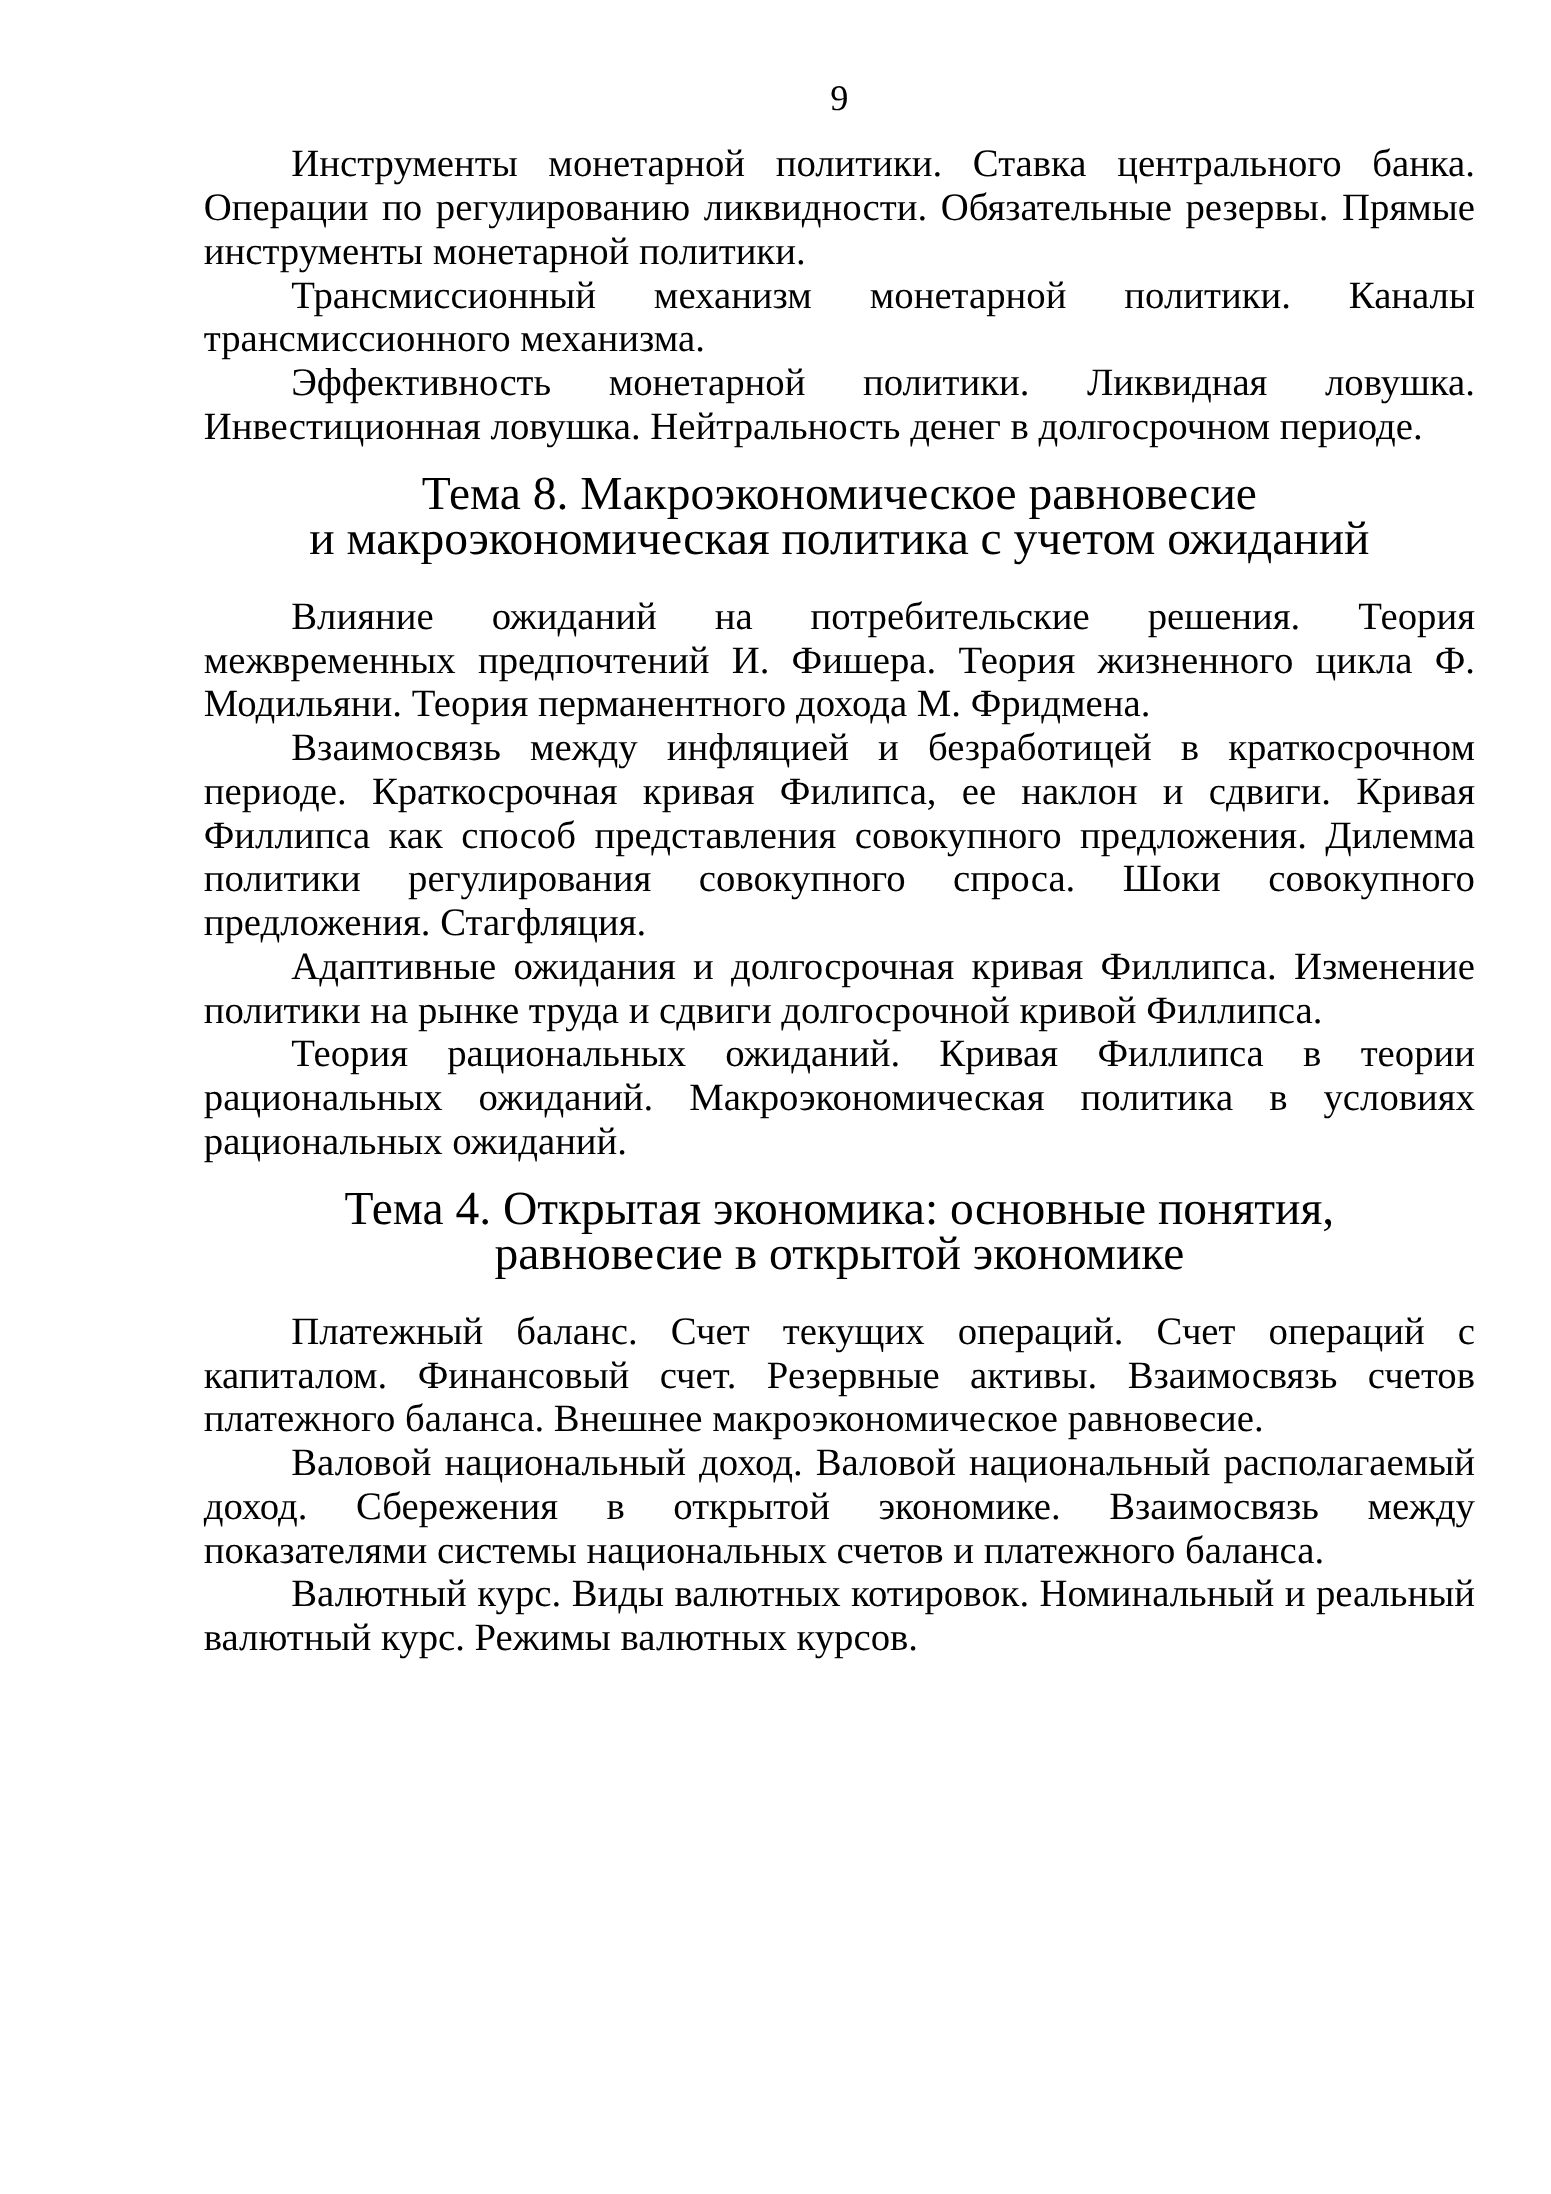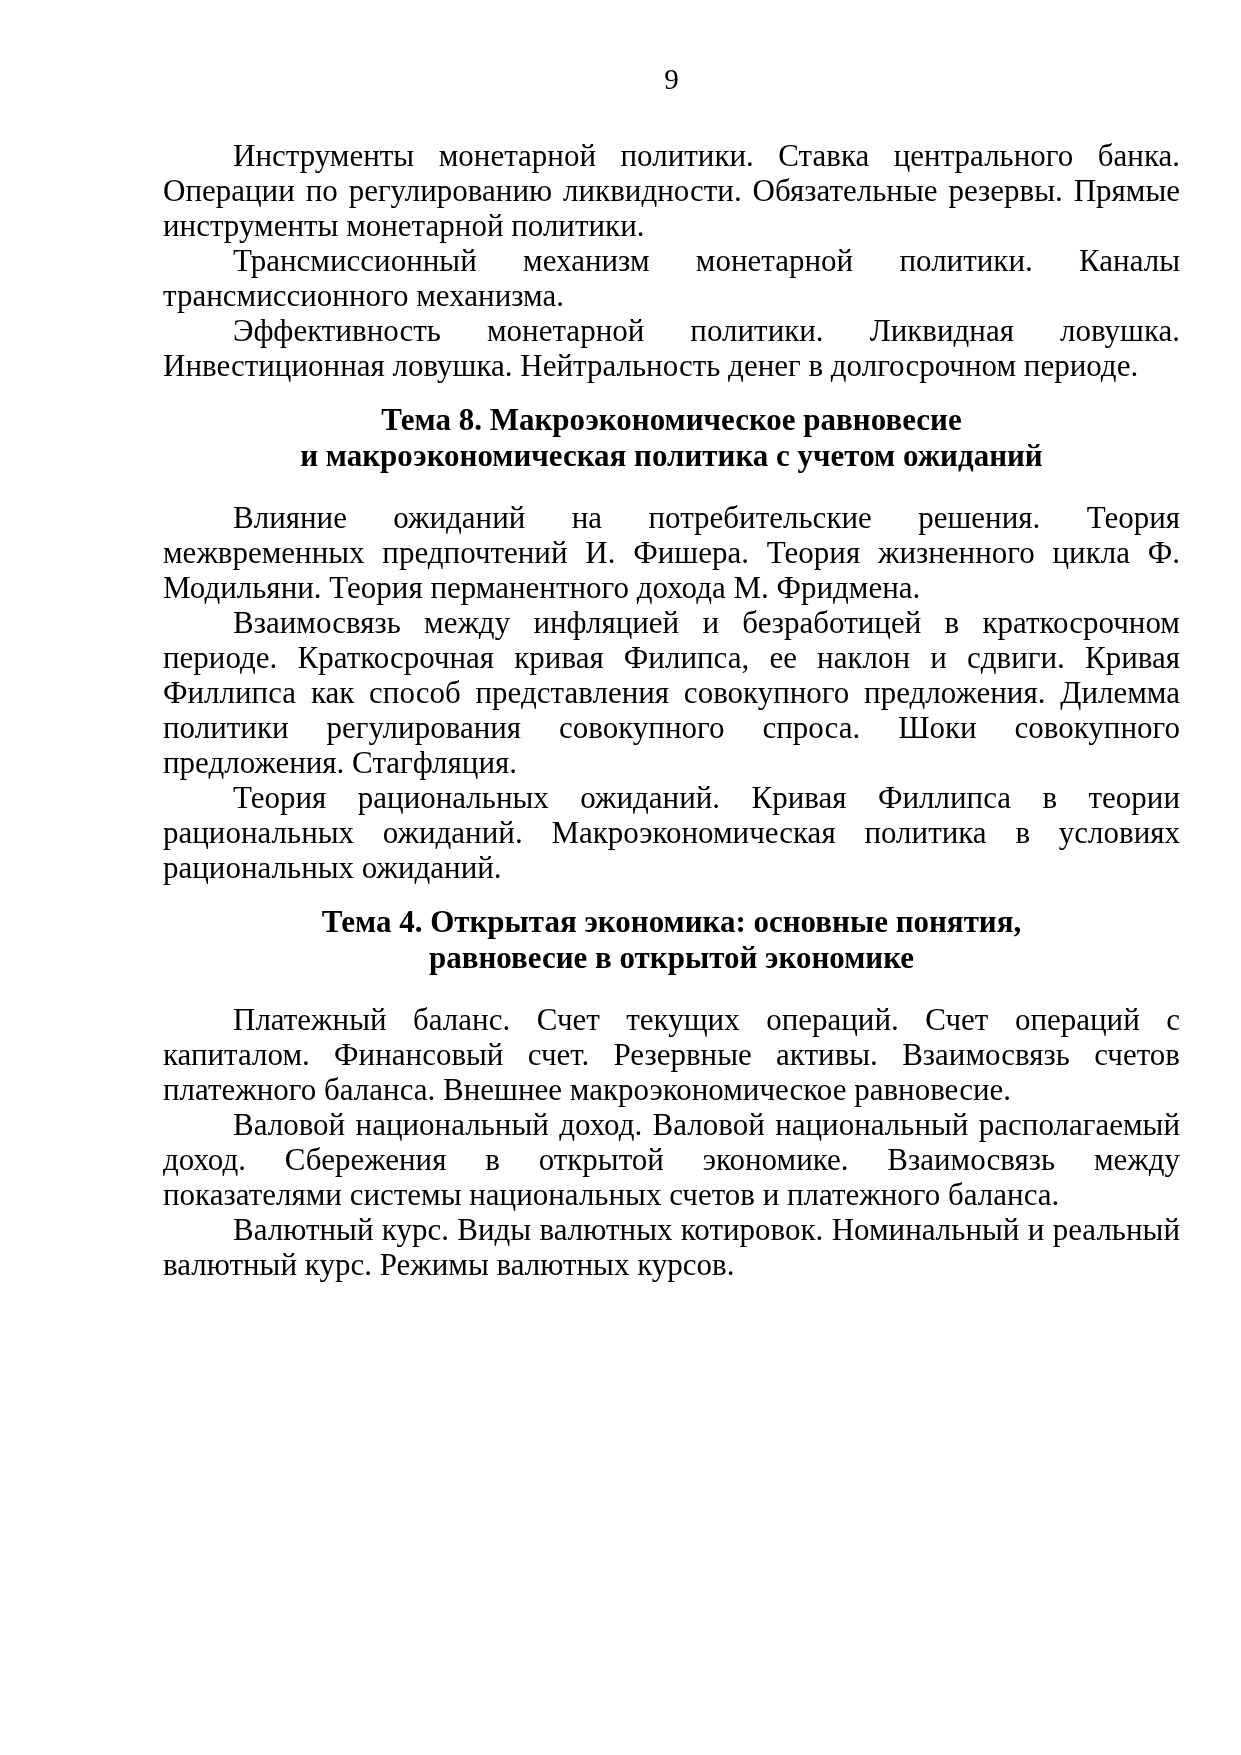--- a/index.html
+++ b/index.html
@@ -20,36 +20,36 @@
     position: absolute;
     top: 64px;
     left: 163px;
     width: 1017px;
     text-align: center;
     font-size: 29px;
     line-height: 30px;
   }
   .content {
     position: absolute;
-    top: 138px;
+    top: 113px;
     left: 163px;
     width: 1017px;
     font-size: 31px;
     line-height: 35px;
     text-align: justify;
   }
   .content p {
     margin: 0;
     padding: 0;
     text-indent: 70px;
   }
   .content h2 {
-    font-size: 31px;
+    font-size: 38px;
     line-height: 36px;
-    font-weight: bold;
+    font-weight: normal;
     text-align: center;
     text-indent: 0;
     margin: 19px 0 26px 0;
     padding: 0;
   }
 </style>
 </head>
 <body>
 
 <div class="page">
@@ -59,20 +59,21 @@
   <div class="content">
 
     <p>Инструменты монетарной политики. Ставка центрального банка. Операции по регулированию ликвидности. Обязательные резервы. Прямые инструменты монетарной политики.</p>
     <p>Трансмиссионный механизм монетарной политики. Каналы трансмиссионного механизма.</p>
     <p>Эффективность монетарной политики. Ликвидная ловушка. Инвестиционная ловушка. Нейтральность денег в долгосрочном периоде.</p>
 
     <h2><span>Тема 8. Макроэкономическое равновесие</span><br><span>и макроэкономическая политика с учетом ожиданий</span></h2>
 
     <p>Влияние ожиданий на потребительские решения. Теория межвременных предпочтений И. Фишера. Теория жизненного цикла Ф. Модильяни. Теория перманентного дохода М. Фридмена.</p>
     <p>Взаимосвязь между инфляцией и безработицей в краткосрочном периоде. Краткосрочная кривая Филипса, ее наклон и сдвиги. Кривая Филлипса как способ представления совокупного предложения. Дилемма политики регулирования совокупного спроса. Шоки совокупного предложения. Стагфляция.</p>
+    <p>Адаптивные ожидания и долгосрочная кривая Филлипса. Изменение политики на рынке труда и сдвиги долгосрочной кривой Филлипса.</p>
     <p>Теория рациональных ожиданий. Кривая Филлипса в теории рациональных ожиданий. Макроэкономическая политика в условиях рациональных ожиданий.</p>
 
     <h2><span>Тема 4. Открытая экономика: основные понятия,</span><br><span>равновесие в открытой экономике</span></h2>
 
     <p>Платежный баланс. Счет текущих операций. Счет операций с капиталом. Финансовый счет. Резервные активы. Взаимосвязь счетов платежного баланса. Внешнее макроэкономическое равновесие.</p>
     <p>Валовой национальный доход. Валовой национальный располагаемый доход. Сбережения в открытой экономике. Взаимосвязь между показателями системы национальных счетов и платежного баланса.</p>
     <p>Валютный курс. Виды валютных котировок. Номинальный и реальный валютный курс. Режимы валютных курсов.</p>
 
   </div>
 </div>

